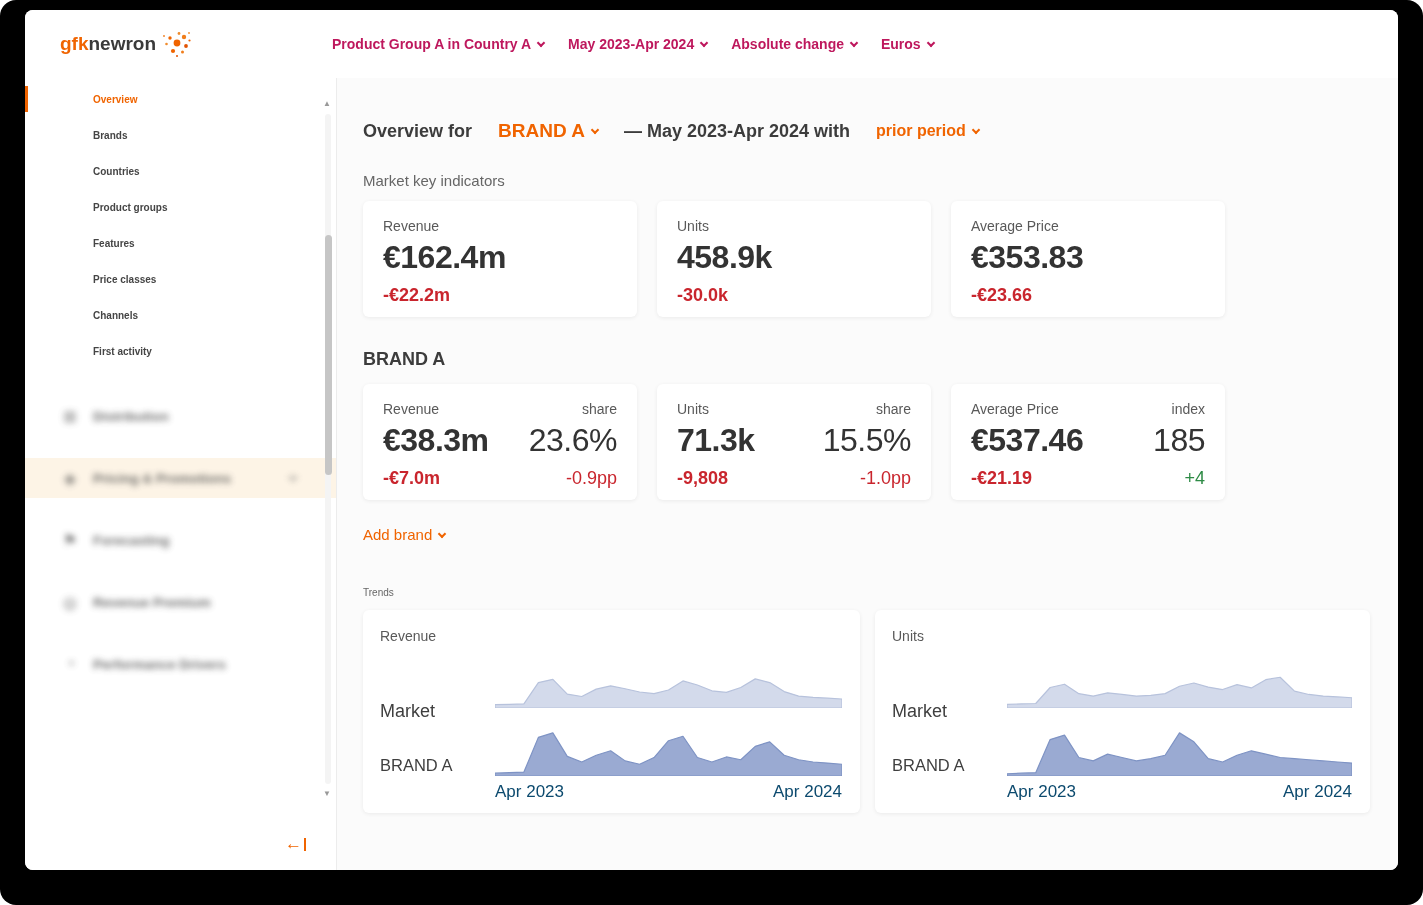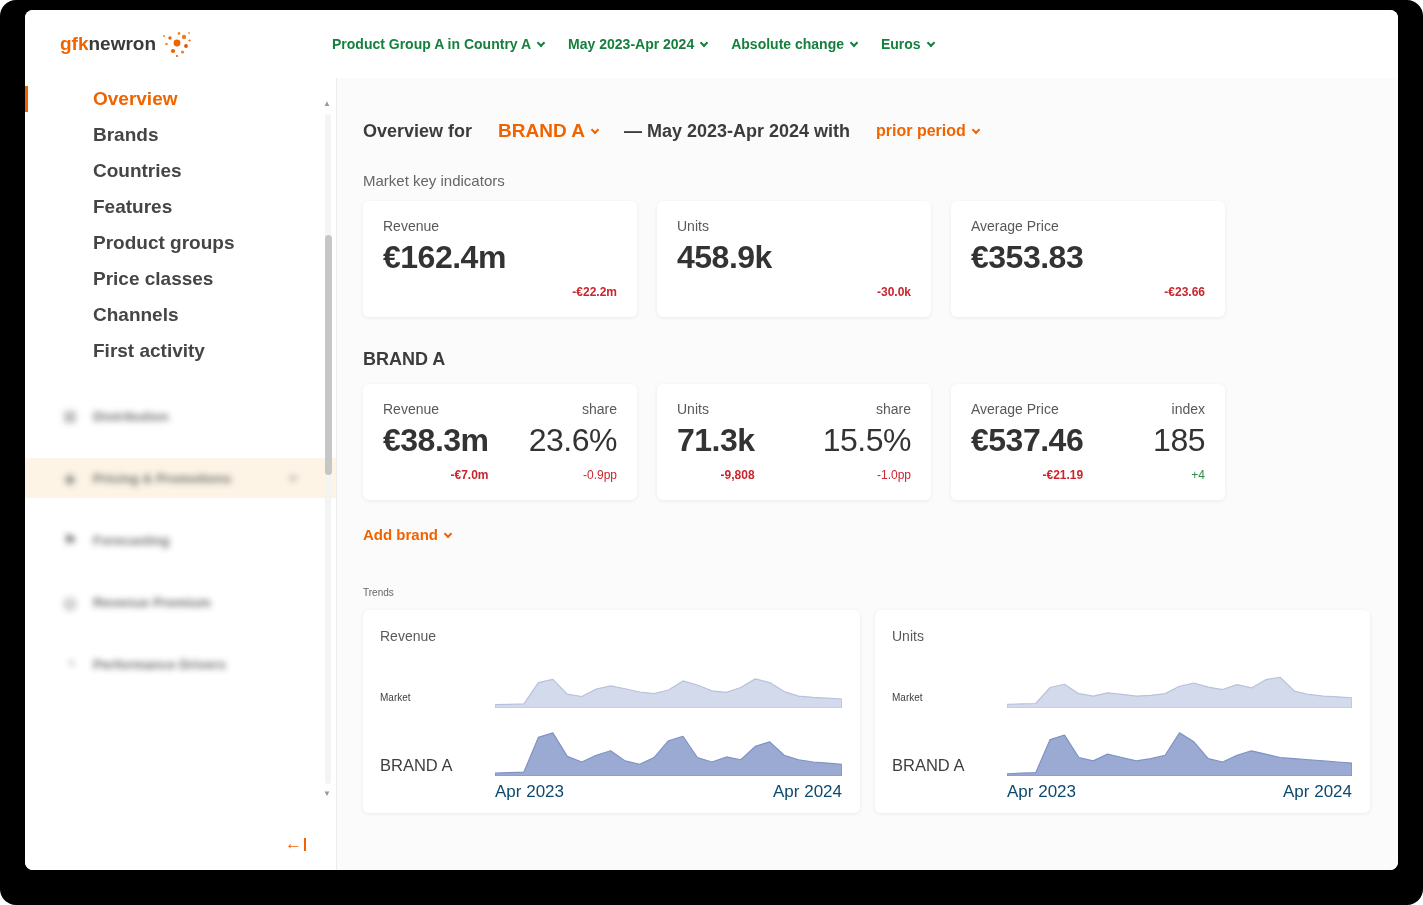--- a/index.html
+++ b/index.html
@@ -10,36 +10,36 @@
     background:#fff; border-radius:8px; overflow:hidden; }
 
   
   .header { position:absolute; top:0; left:0; right:0; height:68px; background:#fff; z-index:3; }
   .logo { position:absolute; left:35px; top:0; height:68px; display:flex; align-items:center;
     font-size:19px; font-weight:bold; cursor:pointer; }
   .logo .gfk { color:#f06400; }
   .logo .newron { color:#3a3a3a; }
   .logo svg { margin-left:5px; }
   .filters { position:absolute; left:307px; top:0; height:68px; display:flex; align-items:center; gap:24px; }
-  .filter { display:flex; align-items:center; font-size:14px; font-weight:600; color:#15803d; cursor:pointer; }
+  .filter { display:flex; align-items:center; font-size:14px; font-weight:600; color:#be185d; cursor:pointer; }
   .chev { display:inline-block; width:7px; height:7px; border-right:2px solid currentColor;
     border-bottom:2px solid currentColor; transform:rotate(45deg); margin-left:7px; margin-bottom:3px; }
   .chev.small { width:6px; height:6px; margin-bottom:2px; }
   .chev.up { transform:rotate(-135deg); margin-bottom:-3px; }
 
   
   .sidebar { position:absolute; top:68px; left:0; bottom:0; width:312px; background:#fff;
     border-right:1px solid #ececec; z-index:2; }
   .module-header { display:flex; align-items:center; height:36px; margin:24px 44px 0 35px; cursor:pointer; }
   .module-header svg { flex:0 0 auto; }
   .module-header .label { margin-left:13px; font-size:14.5px; font-weight:700; color:#3a3a3a; }
   .module-header .chev { margin-left:auto; color:#3a3a3a; }
   .nav { margin-top:3px; }
   .nav-item { position:relative; height:36px; display:flex; align-items:center; padding-left:68px;
-    font-size:19px; font-weight:600; color:#454545; cursor:pointer; }
+    font-size:10px; font-weight:600; color:#454545; cursor:pointer; }
   .nav-item.active { color:#f06400; }
   .nav-item.active::before { content:""; position:absolute; left:0; top:5px; bottom:5px; width:3px; background:#f06400; }
   .modules { margin-top:27px; }
   .module-row { height:40px; display:flex; align-items:center; padding-left:35px; cursor:pointer; }
   .module-row + .module-row { margin-top:22px; }
   .module-row.highlight { background:#fdf4e6; }
   .module-row .micon { font-size:16px; color:#555; width:20px; text-align:center; }
   .module-row .mlabel { margin-left:13px; font-size:13.5px; font-weight:600; color:#4a4a4a; }
   .module-row .row-chev { margin-left:auto; margin-right:40px; color:#777; }
   .blur { filter:blur(3px); opacity:.8; }
@@ -64,34 +64,34 @@
   .section-label { font-size:15px; color:#666; margin:30px 0 12px; }
   .brand-heading { font-size:18px; font-weight:600; color:#3c3c3c; margin:32px 0 14px; }
   .cards-row { display:flex; gap:20px; }
   .kpi-card { width:274px; height:116px; background:#fff; border-radius:6px;
     box-shadow:0 1px 4px rgba(0,0,0,.07); padding:17px 20px; }
   .kpi-card.split { display:flex; justify-content:space-between; }
   .kpi-col.right { text-align:right; }
   .kpi-label { font-size:14px; color:#595959; }
   .kpi-value { font-size:32px; font-weight:700; color:#333; margin-top:5px; letter-spacing:-.5px; }
   .kpi-value.light { font-weight:400; }
-  .kpi-delta { font-size:12px; font-weight:700; margin-top:9px;text-align:right; }
+  .kpi-delta { font-size:18px; font-weight:700; margin-top:9px; }
   .kpi-delta.light { font-weight:400; }
   .neg { color:#c9252d; }
   .pos { color:#2e8b46; }
   .add-brand { margin-top:26px; display:flex; align-items:center; color:#f06400;
-    font-size:15px; font-weight:700; cursor:pointer; width:fit-content; }
+    font-size:15px; font-weight:400; cursor:pointer; width:fit-content; }
   .trends-label { font-size:10px; color:#666; margin-top:44px; }
   .trend-row { display:flex; gap:15px; margin-top:12px; }
   .trend-card { width:497px; height:203px; background:#fff; border-radius:6px;
     box-shadow:0 1px 4px rgba(0,0,0,.07); position:relative; }
   .trend-card.units { width:495px; }
   .trend-title { position:absolute; top:18px; left:17px; font-size:14px; color:#595959; }
   .ts-label { position:absolute; left:17px; color:#3f3f3f; }
-  .ts-label.market { top:82px; font-size:10px; }
+  .ts-label.market { top:91px; font-size:18px; }
   .ts-label.brand { top:146px; font-size:16.5px; }
   .chart { position:absolute; left:132px; right:18px; }
   .chart.market { top:57px; height:41px; }
   .chart.brand { top:110px; height:56px; }
   .axis-labels { position:absolute; left:132px; right:18px; top:172px; display:flex;
     justify-content:space-between; font-size:17px; color:#0c4a6e; }
 </style>
 </head>
 <body>
 
@@ -143,24 +143,24 @@
       <div class="nav-item active">
           <span>Overview</span>
         </div>
       <div class="nav-item">
           <span>Brands</span>
         </div>
       <div class="nav-item">
           <span>Countries</span>
         </div>
       <div class="nav-item">
+          <span>Product groups</span>
+        </div>
+      <div class="nav-item">
           <span>Features</span>
-        </div>
-      <div class="nav-item">
-          <span>Product groups</span>
         </div>
       <div class="nav-item">
           <span>Price classes</span>
         </div>
       <div class="nav-item">
           <span>Channels</span>
         </div>
       <div class="nav-item">
           <span>First activity</span>
         </div>

